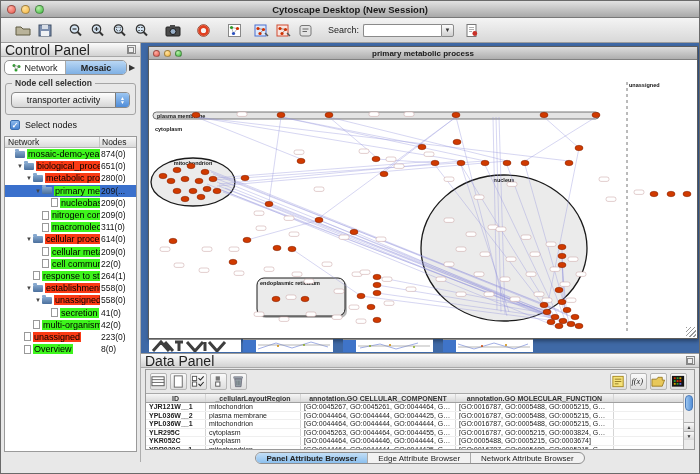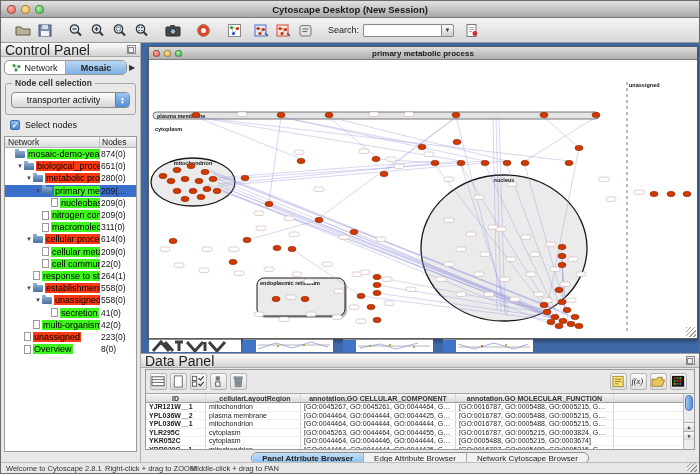--- a/index.html
+++ b/index.html
@@ -781,24 +781,18 @@
           <div class="dp-arr down">▼</div>
         </div>
       </div>
     </div>
   </div>
 
   <div class="browser-tabs">
     <div class="btab-seg">
         <span class="btab sel">Panel Attribute Browser</span>
         <span class="btab">Edge Attribute Browser</span>
-        <span class="btab">Network Cytoscape Browser</span>
+        <span class="btab">Network Attribute Browser</span>
       </div>
   </div>
 
-  <div class="statusbar">
-    <span class="st s0">Welcome to Cytoscape 2.8.1</span>
-    <span class="st s1">Right-click + drag to ZOOM</span>
-    <span class="st s2">Middle-click + drag to PAN</span>
-    <span class="grip"></span>
-  </div>
 
 </div>
 
 </body></html>

